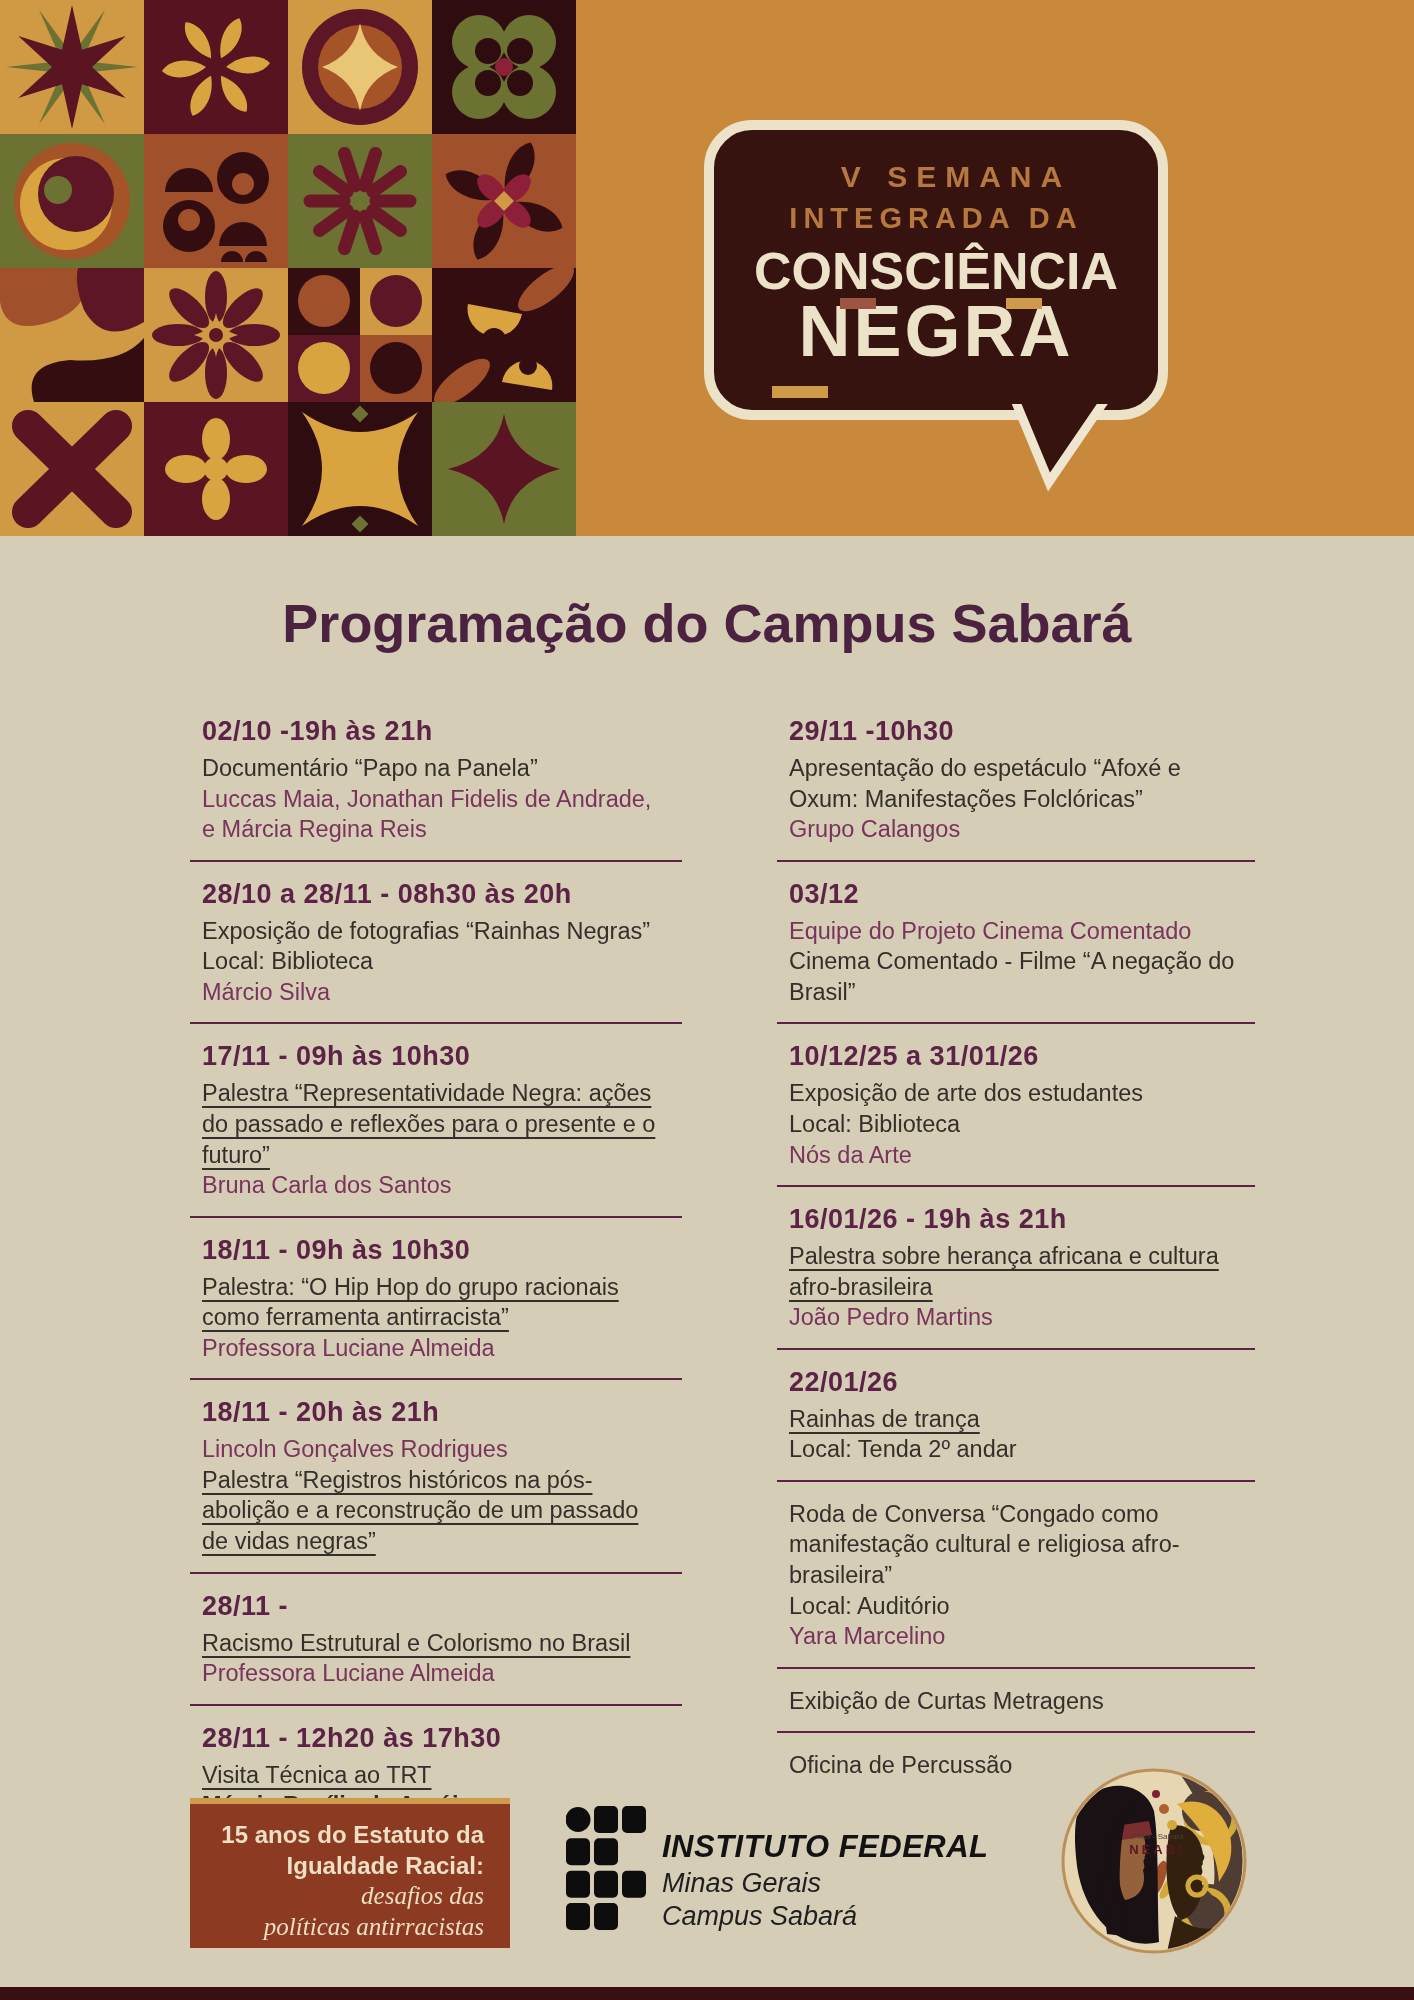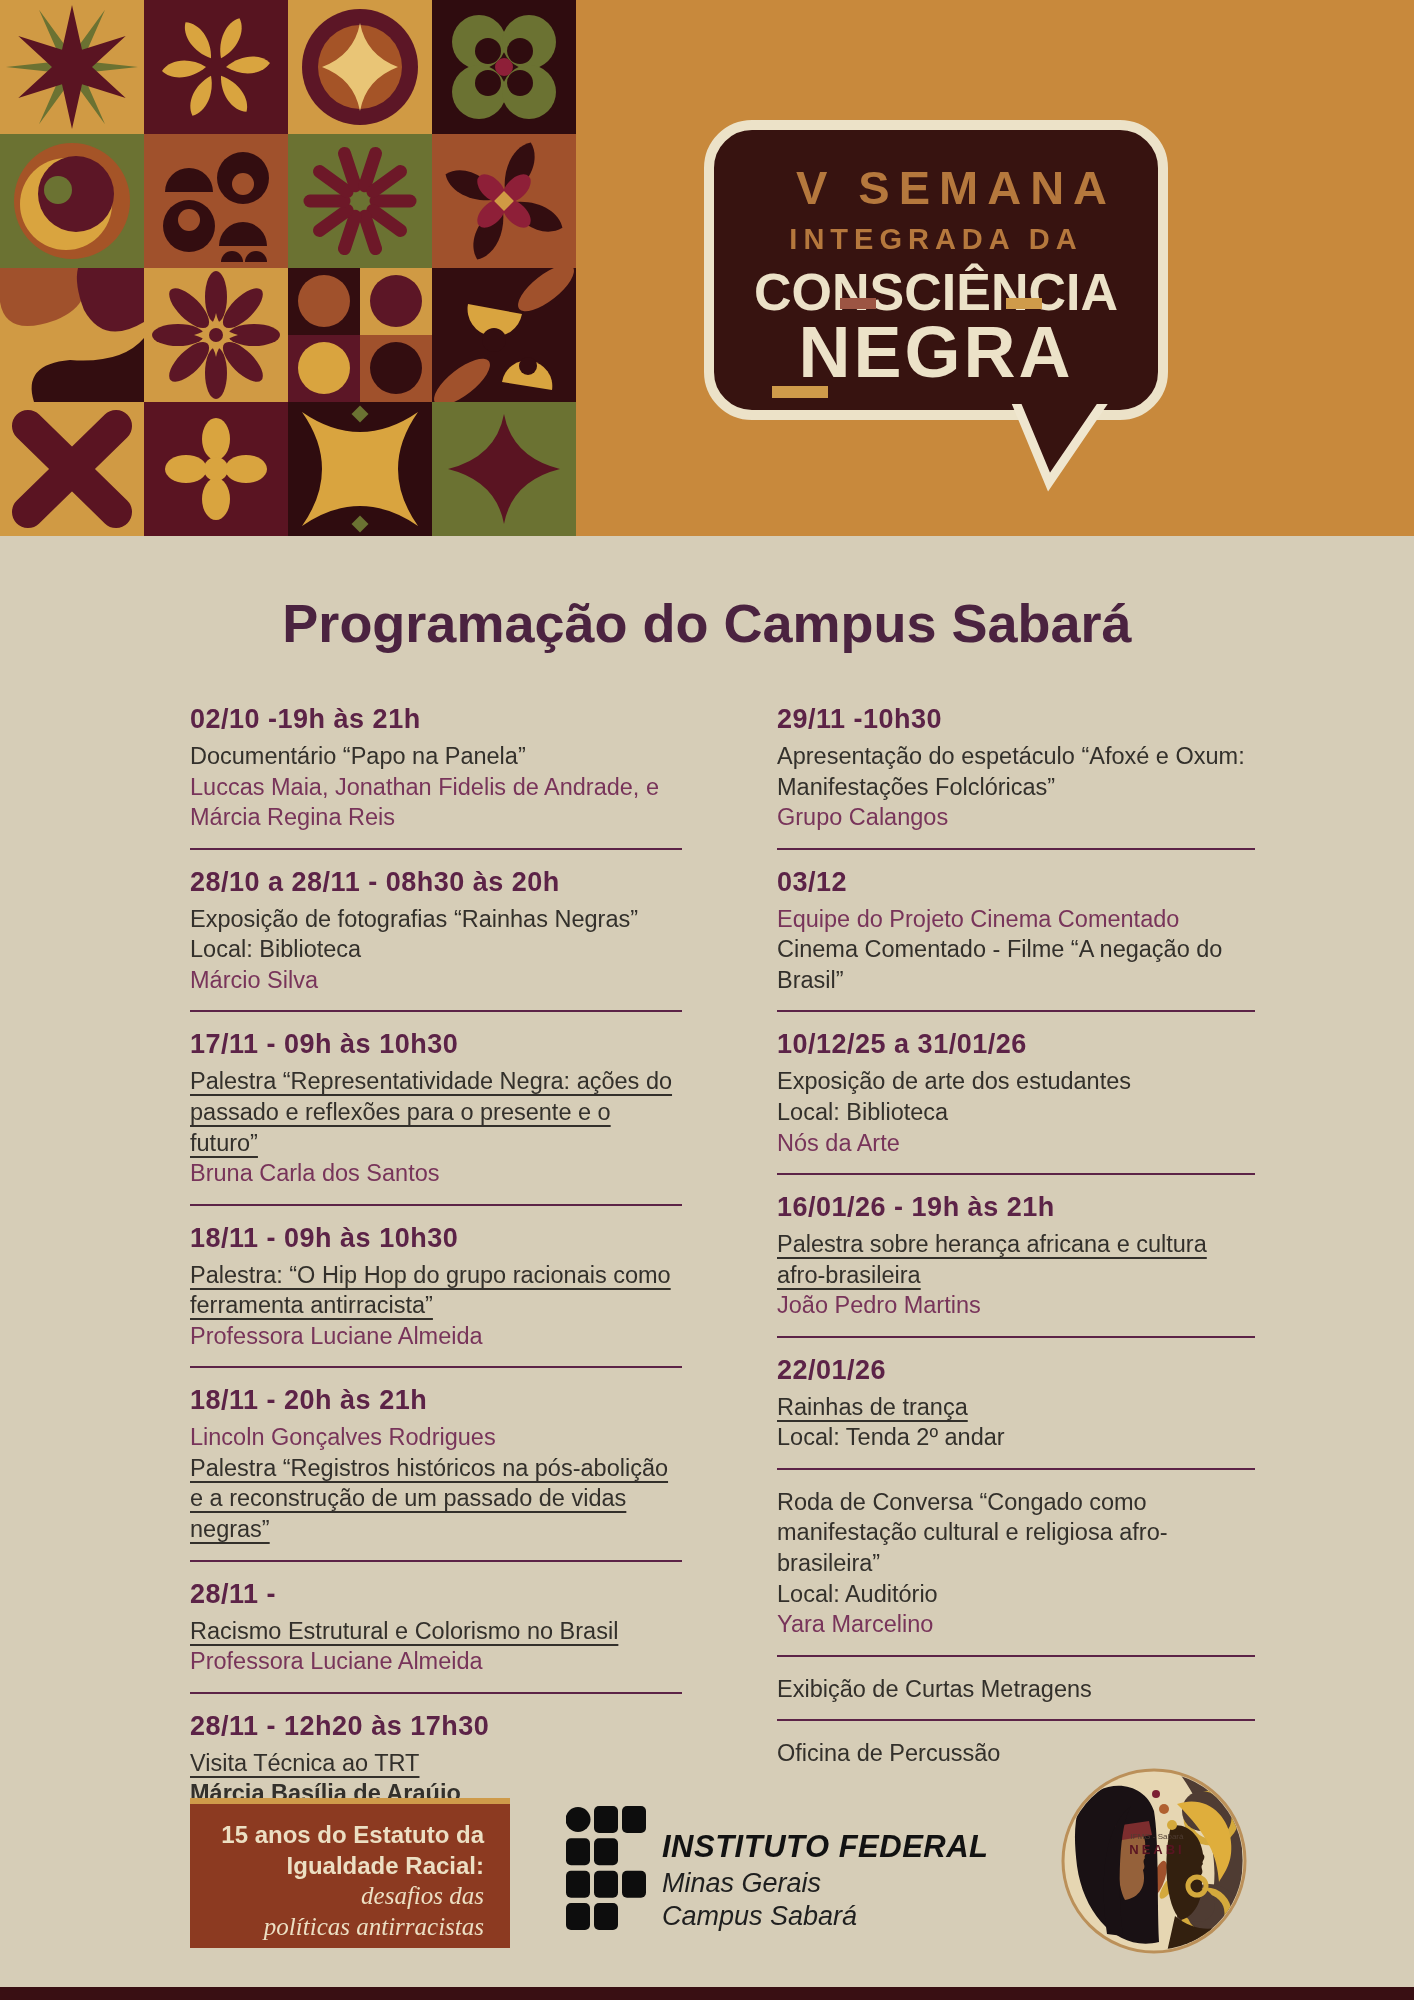--- a/index.html
+++ b/index.html
@@ -15,39 +15,39 @@
     display:grid;grid-template-columns:repeat(4,1fr);grid-template-rows:repeat(4,1fr);
   }
   .pattern-grid svg{display:block;width:100%;height:100%;}
   
   .speech-bubble{
     position:absolute;left:704px;top:120px;width:464px;height:300px;
     background:var(--bubble,#371310);border:10px solid var(--cream,#efe6cf);
     border-radius:48px;box-sizing:border-box;text-align:center;z-index:2;
   }
   .bubble-tail{position:absolute;left:1005px;top:404px;z-index:3;}
-  .logo-line1{margin-top:30px;font-size:47px;font-weight:700;letter-spacing:9px;color:var(--tanbrown,#b5783d);padding-left:40px;}
+  .logo-line1{margin-top:30px;font-size:30px;font-weight:700;letter-spacing:9px;color:var(--tanbrown,#b5783d);padding-left:40px;}
   .logo-line2{margin-top:8px;font-size:29px;font-weight:700;letter-spacing:6px;color:var(--tanbrown,#b5783d);}
   .logo-line3{margin-top:10px;font-size:52px;font-weight:800;letter-spacing:0px;color:var(--cream,#ece2c8);line-height:1.0;}
   .logo-line4{margin-top:0px;font-size:72px;font-weight:800;letter-spacing:3px;color:var(--cream,#ece2c8);line-height:0.95;}
   .accent-bar{position:absolute;height:11px;}
   .bar-rust{left:126px;top:168px;width:36px;background:var(--rust,#9c5543;);background:var(--rust,#9c5543);}
   .bar-tan1{left:292px;top:168px;width:36px;background:var(--gold,#cf9b4a);}
   .bar-tan2{left:58px;top:256px;width:56px;height:12px;background:var(--gold,#cf9b4a);}
   
   .page-title{
     position:absolute;left:0;top:592px;width:1414px;text-align:center;
     font-size:54px;font-weight:700;color:var(--plumdark,#4b2340);margin:0;
   }
   
   .col{position:absolute;top:704px;}
   .col-left{left:190px;width:492px;}
   .col-right{left:777px;width:478px;}
   .event-date{font-size:27px;font-weight:700;color:var(--plum,#5c2347);line-height:1.15;margin:0 0 6px 0;letter-spacing:0.5px;}
-  .event{margin:0;}
+  .event{margin:12px;}
   .line{font-size:23.5px;line-height:1.3;color:var(--ink,#33302b);}
   .line.title_u{text-decoration:underline;text-decoration-thickness:1.5px;text-underline-offset:5px;}
   .line.credit{color:var(--plumlight,#78345a);}
   .line.credit_dark{color:var(--ink,#33302b);font-weight:bold;}
   .divider{border:none;border-top:2px solid var(--plum,#5c2347);margin:15px 0 17px 0;width:100%;}
   
   .badge{
     position:absolute;left:190px;top:1798px;width:320px;height:150px;box-sizing:border-box;
     background:var(--brick,#8c3a21);border-top:6px solid var(--gold,#cf9b4a);
     text-align:right;padding:16px 26px 0 30px;color:var(--cream2,#ecdfc3);

